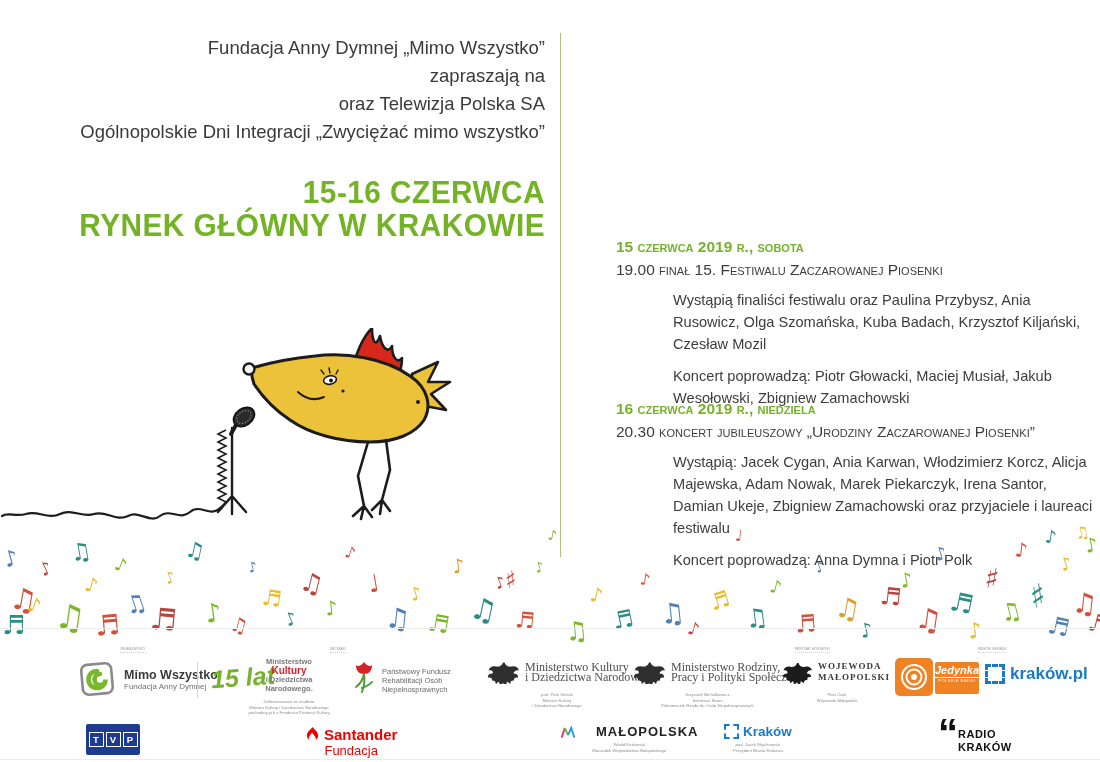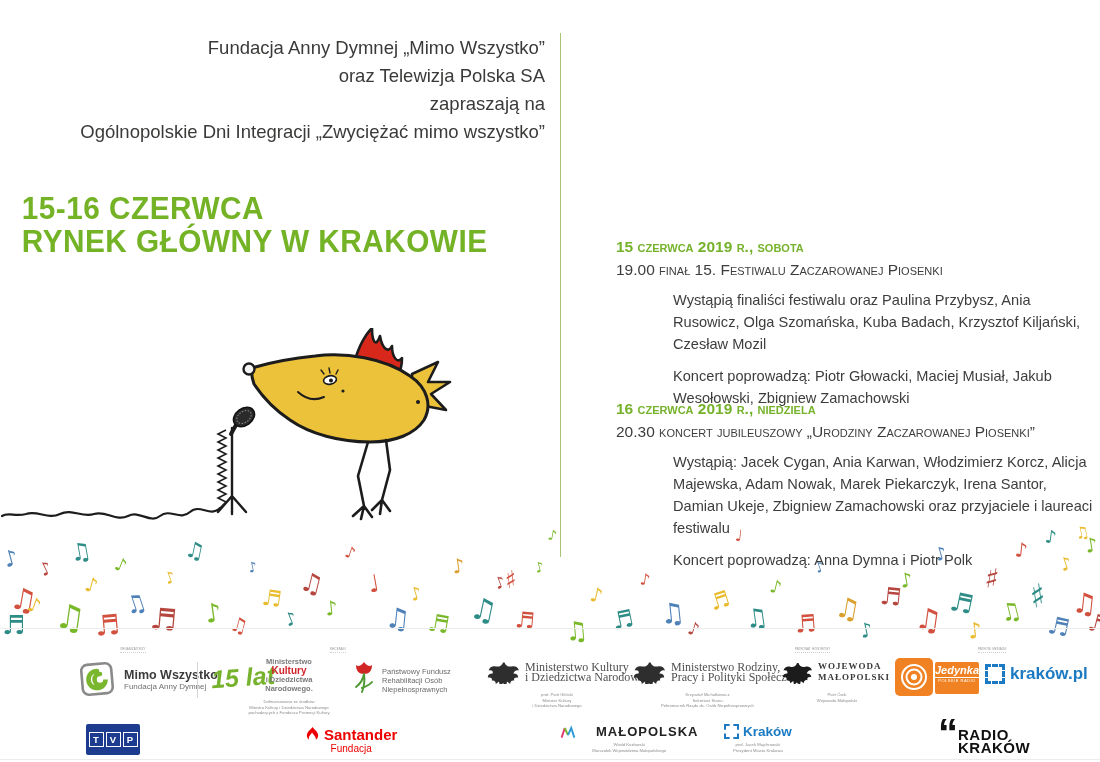--- a/index.html
+++ b/index.html
@@ -2,21 +2,21 @@
 <html><head>
 <meta charset="utf-8">
 <style>
   html,body{margin:0;padding:0;background:#fff;}
   #poster{position:relative;width:1100px;height:762px;background:#fff;overflow:hidden;
           font-family:"Liberation Sans", sans-serif;color:#3d3d3c;}
   
   .invite{position:absolute;left:0;top:34px;width:545px;text-align:right;
           font-size:18.5px;line-height:28px;color:#3a3a39;}
   
-  .big-title{position:absolute;left:0;top:192px;width:545px;text-align:left;
+  .big-title{position:absolute;left:0;top:176px;width:545px;text-align:right;
              font-weight:bold;font-size:31px;line-height:33px;color:#74b226;
              letter-spacing:.5px;}
   .big-title div{transform:scaleX(.96);transform-origin:right;}
   
   .vdiv{position:absolute;left:560px;top:33px;width:1px;height:524px;background:#a9c473;}
   
   .day{position:absolute;left:616px;width:490px;}
   .day1{top:238px;} .day2{top:400px;}
   .day .date{font-variant:small-caps;font-weight:bold;font-size:15.5px;color:#76b22c;margin-bottom:5px;}
   .day .event{font-variant:small-caps;font-size:15.5px;color:#3d3d3c;margin-bottom:10px;}
@@ -58,40 +58,40 @@
   .jed-sub{font-size:4px;letter-spacing:.5px;}
   .dashsq{border:3px dashed #1b7ac2;display:inline-block;}
   .kpl{position:absolute;left:985px;top:664px;display:flex;align-items:center;gap:5px;
        color:#1b7ac2;font-weight:bold;font-size:17px;}
   .tvp{position:absolute;left:86px;top:724px;width:54px;height:31px;background:#1d3c8f;
        display:flex;align-items:center;justify-content:center;gap:2px;border-radius:2px;}
   .tvp span{width:13px;height:13px;border:1.5px solid #fff;color:#fff;font-weight:bold;
             font-size:9.5px;display:flex;align-items:center;justify-content:center;}
   .santander{position:absolute;left:305px;top:726px;text-align:center;color:#ec0000;}
   .sant-row{display:flex;align-items:center;gap:4px;font-weight:bold;font-size:15px;}
-  .sant-sub{font-size:10px;color:#ec0000;}
+  .sant-sub{font-size:13px;color:#ec0000;}
   .malo{position:absolute;left:560px;top:724px;text-align:center;}
   .malo-row{display:flex;align-items:center;gap:20px;font-weight:bold;font-size:13px;
             letter-spacing:1px;color:#222;}
   .krk{position:absolute;left:724px;top:724px;text-align:center;}
   .krk-row{display:flex;align-items:center;gap:4px;color:#1b7ac2;font-weight:bold;font-size:13.5px;}
   .radio{position:absolute;left:938px;top:720px;display:flex;align-items:flex-start;}
   .radio-q{font-size:40px;line-height:26px;color:#111;font-weight:bold;}
-  .radio-tx{font-size:15px;font-weight:bold;color:#111;line-height:13px;letter-spacing:.5px;
+  .radio-tx{font-size:11px;font-weight:bold;color:#111;line-height:13px;letter-spacing:.5px;
             margin-top:8px;}
 </style>
 </head>
 <body>
 
 <div id="poster">
 
   <div class="invite">
     <div>Fundacja Anny Dymnej „Mimo Wszystko”</div>
+    <div>zapraszają na</div>
     <div>oraz Telewizja Polska SA</div>
-    <div>zapraszają na</div>
     <div>Ogólnopolskie Dni Integracji „Zwyciężać mimo wszystko”</div>
   </div>
 
   <div class="big-title">
     <div>15-16 CZERWCA</div>
     <div>RYNEK GŁÓWNY W KRAKOWIE</div>
   </div>
 
   <div class="vdiv"></div>
 

